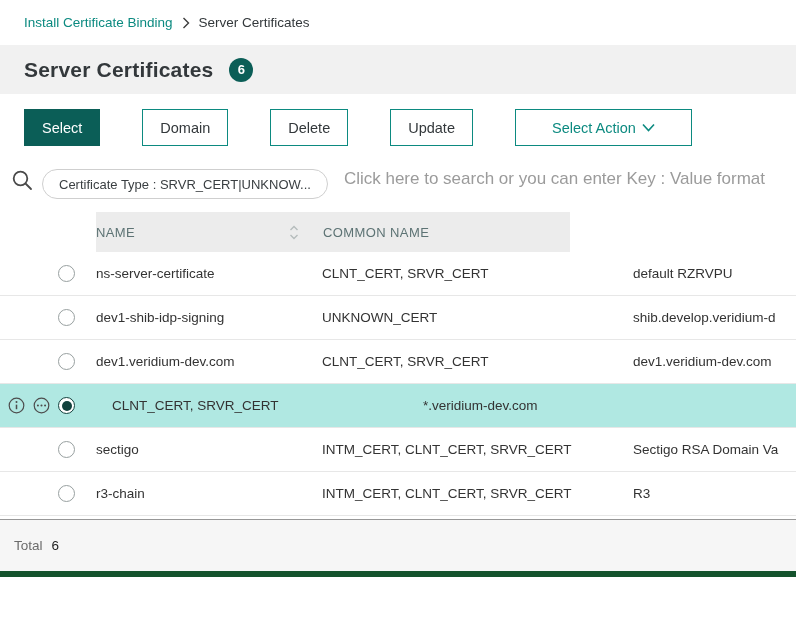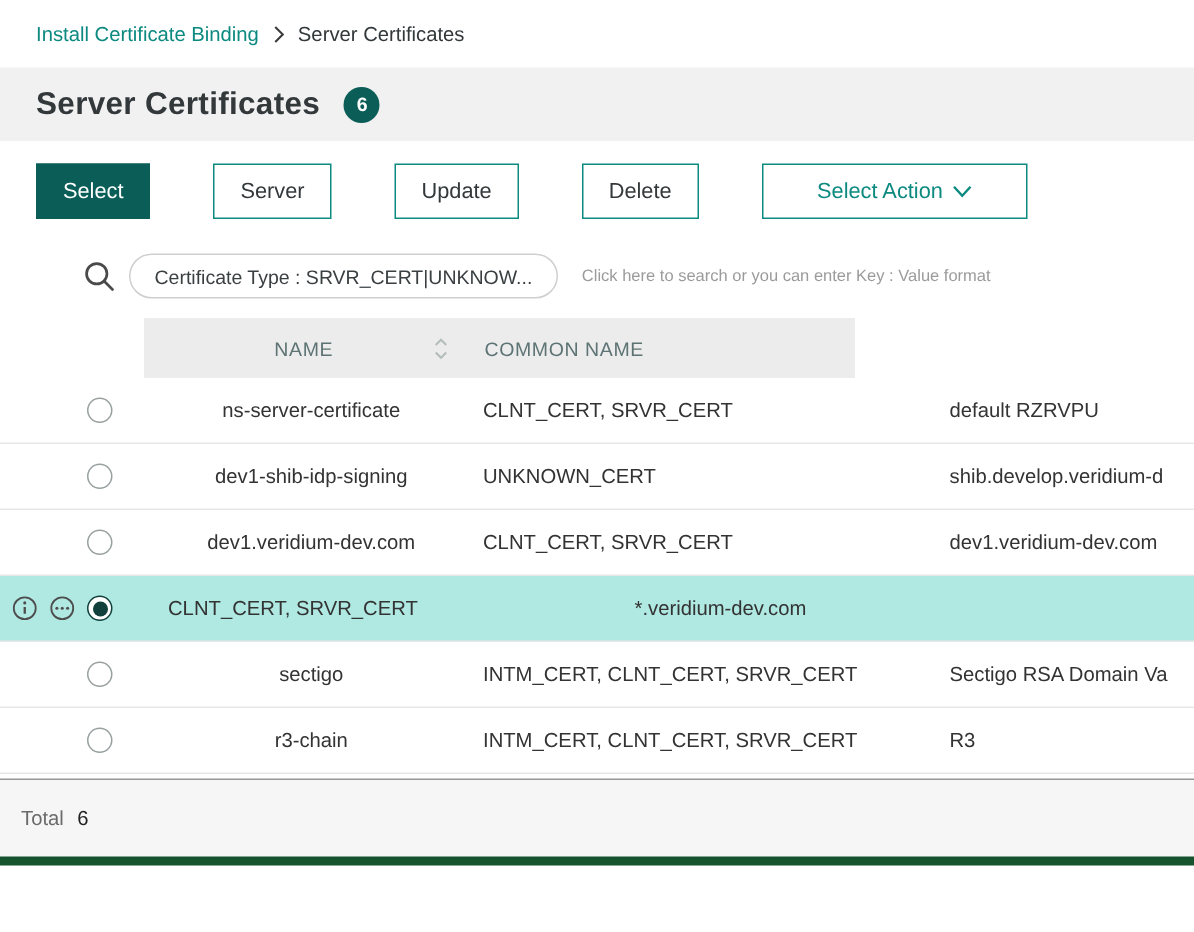--- a/index.html
+++ b/index.html
@@ -18,37 +18,37 @@
   .count-badge { margin-left:16px; min-width:24px; height:24px; padding:0 7px; border-radius:12px;
                  background:var(--accent-dark); color:#fff; font-size:13px; font-weight:700;
                  display:flex; align-items:center; justify-content:center; }
 
   .toolbar { display:flex; align-items:center; padding:15px 0 14px 24px; gap:42px; background:#fff; }
   .btn { height:37px; padding:0 17px; font-size:14.5px; font-family:inherit; background:#fff;
          border:1px solid var(--accent); color:#33383b; cursor:pointer;text-align:right; }
   .btn-primary { background:var(--accent-dark); border-color:var(--accent-dark); color:#fff; }
   .btn-action { display:flex; align-items:center; gap:6px; padding:0 36px; color:var(--accent); }
 
-  .search-row { display:flex; align-items:center; padding:9px 24px 13px 8px; background:#fff;margin-left:44px; }
+  .search-row { display:flex; align-items:flex-start; padding:9px 24px 13px 8px; background:#fff; }
   .search-icon { width:28px; display:flex; justify-content:center; flex:none; }
   .filter-chip { margin-left:6px; height:30px; display:flex; align-items:center; padding:0 16px;
                  border:1px solid #cfcfcf; border-radius:16px; font-size:13px; color:#3a3f42;
                  background:#fff; cursor:pointer; white-space:nowrap; }
-  .search-input { flex:1; margin-left:16px; border:none; outline:none; font-size:11px;
+  .search-input { flex:1; margin-left:16px; border:none; outline:none; font-size:17px;
                   font-family:inherit; color:#333; background:transparent; }
   .search-input::placeholder { color:#9b9b9b; }
 
   .table { width:796px; overflow:hidden; }
   .thead { display:flex; width:880px; height:40px; }
   .th { display:flex; align-items:center; background:#ececec; color:#5d7374; font-size:13px;
         letter-spacing:.4px; cursor:pointer; }
   .th.gutter { background:#fff; cursor:default; }
   .th-label { flex:1; overflow:hidden; white-space:nowrap; }
   .col-gutter { width:96px; flex:none; }
-  .col-name  { width:210px; flex:none; padding-left:20px; padding-right:7px;text-align:center; }
+  .col-name  { width:210px; flex:none; padding-right:7px; }
   .col-ctype { width:310px; flex:none; padding-left:16px; padding-right:7px; }
   .col-cname { width:264px; flex:none; padding-left:17px; padding-right:7px; }
   .sort-icon { flex:none; display:flex; }
 
   .tr { display:flex; width:880px; height:44px; align-items:center;
         border-bottom:1px solid #e7e7e7; background:#fff; font-size:13.5px; cursor:pointer; }
   .tr.selected { background:var(--row-highlight); }
   .td { white-space:nowrap; overflow:hidden; color:#333; }
   .gutter-cell { display:flex; align-items:center; padding-left:8px; gap:8px; overflow:visible; }
   .icon-btn { width:17px; height:17px; visibility:hidden; display:flex; cursor:pointer; flex:none; }
@@ -77,23 +77,23 @@
   <span class="crumb-current">Server Certificates</span>
 </div>
 
 <div class="title-bar">
   <h1 class="page-title">Server Certificates</h1>
   <span class="count-badge">6</span>
 </div>
 
 <div class="toolbar">
   <button class="btn btn-primary">Select</button>
-  <button class="btn">Server</button>
+  <button class="btn">Domain</button>
+  <button class="btn">Delete</button>
   <button class="btn">Update</button>
-  <button class="btn">Delete</button>
   <button class="btn btn-action">
     <span>Select Action</span>
     <span style="display:flex;">
       <svg width="13" height="9" viewBox="0 0 13 9">
           <path d="M1 1.5 L6.5 7.5 L12 1.5" fill="none" stroke="#0c8a80" stroke-width="1.6"></path>
         </svg>
     </span>
   </button>
 </div>
 

